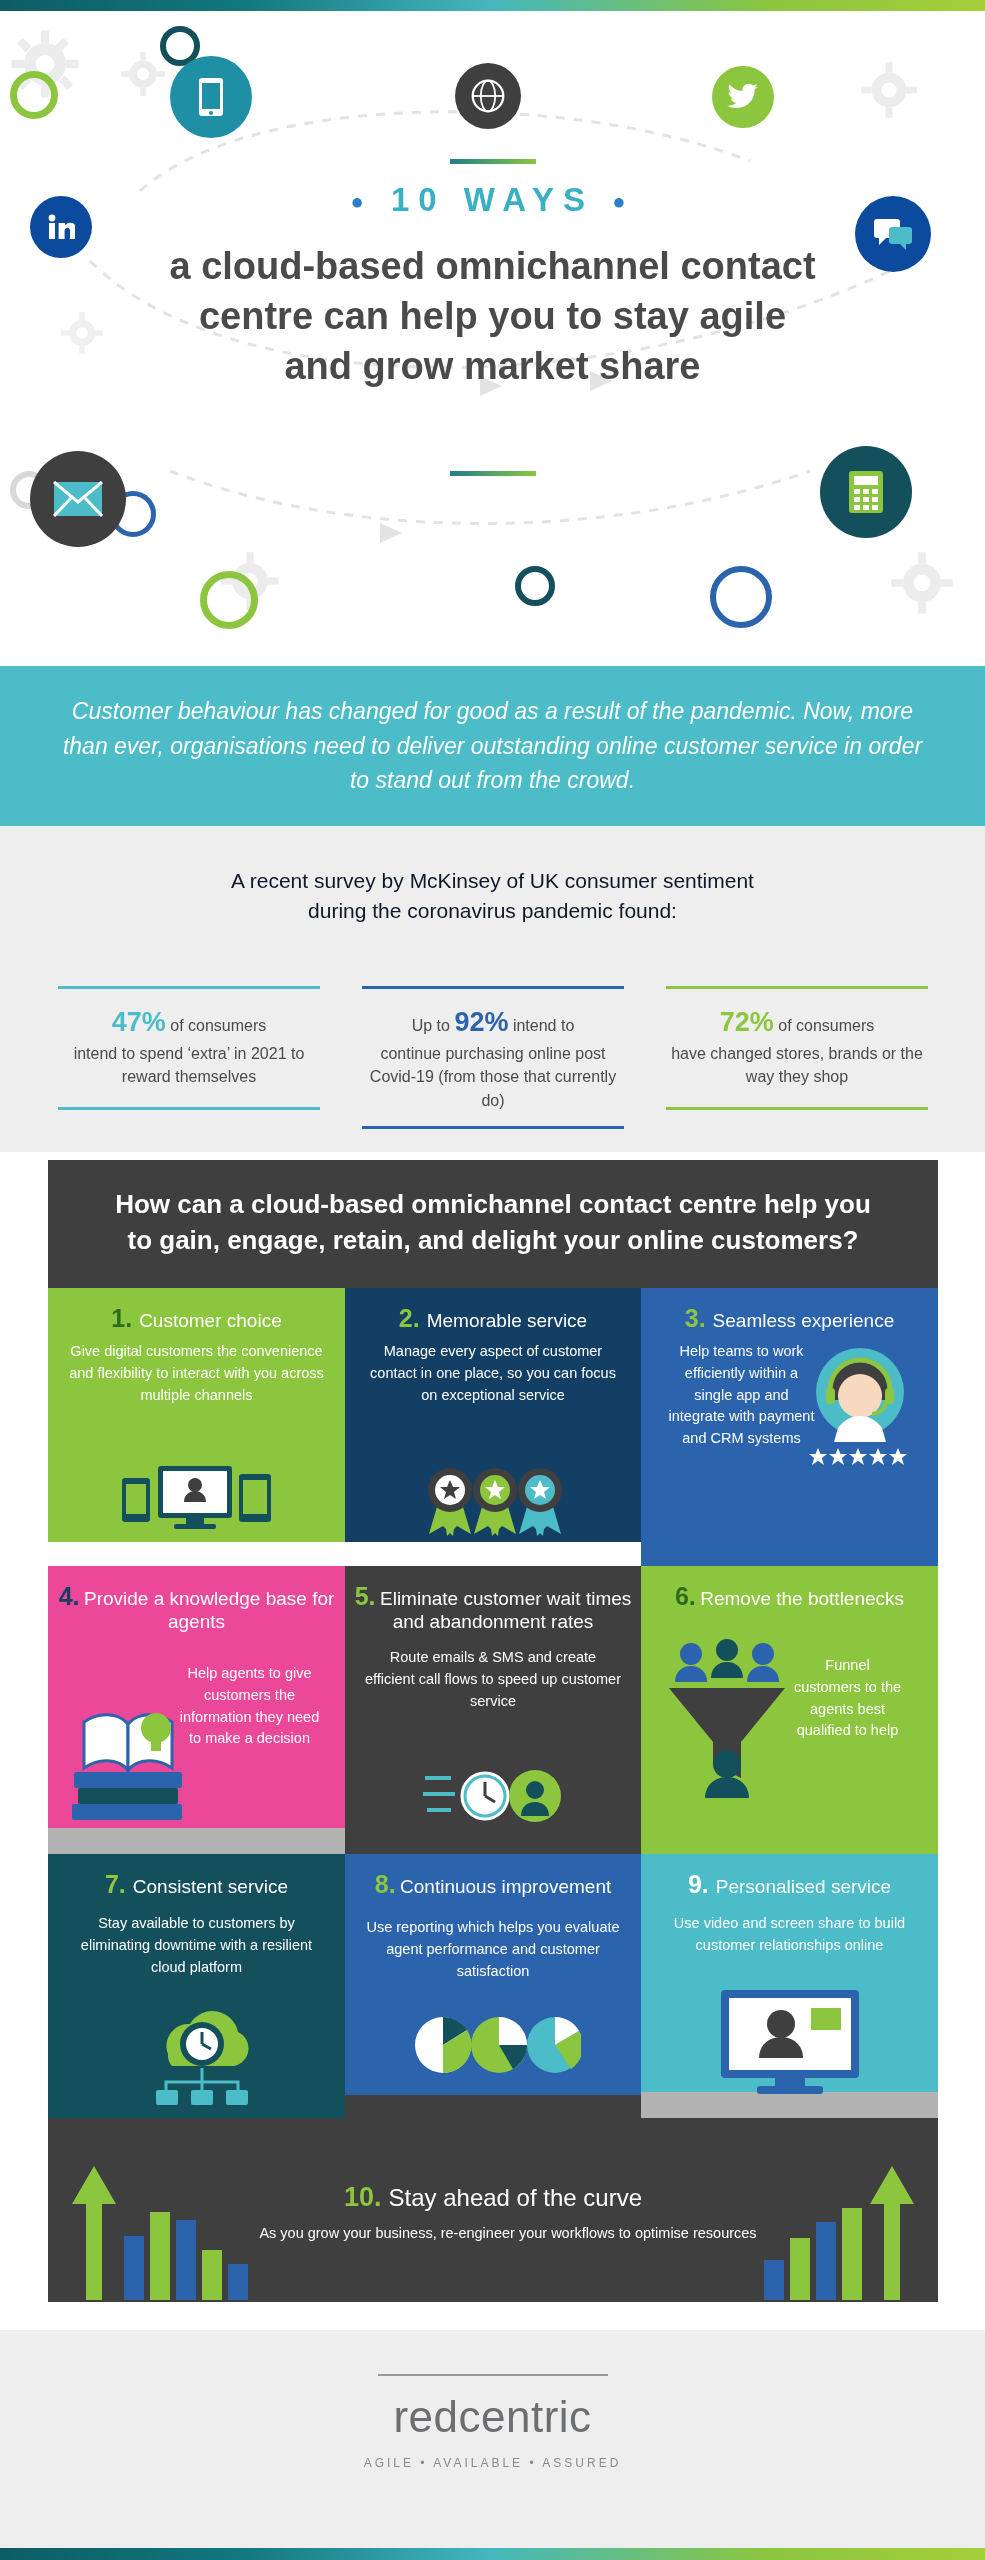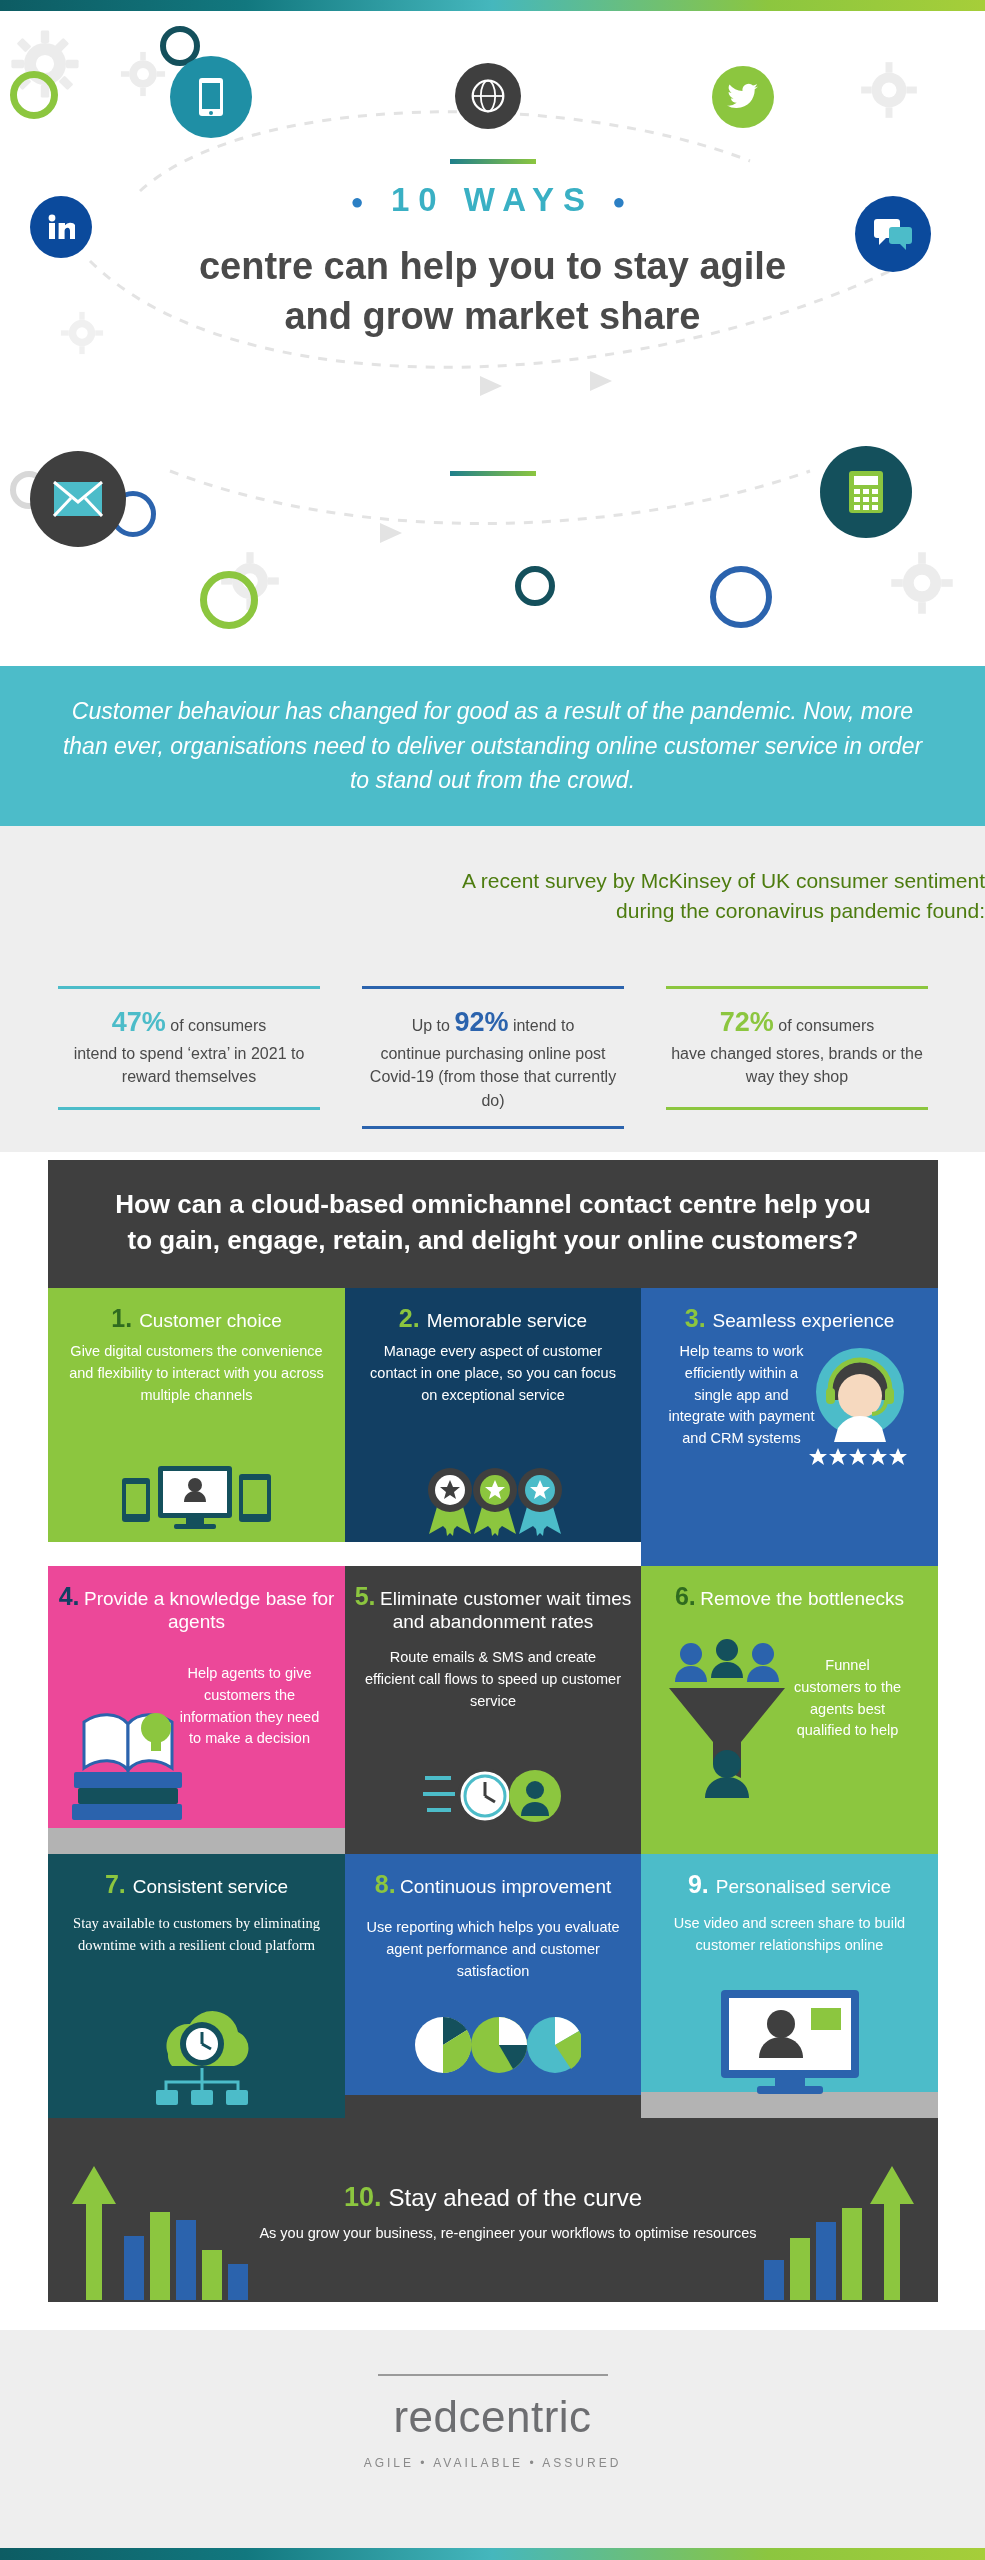--- a/index.html
+++ b/index.html
@@ -65,22 +65,22 @@
     color: #ffffff; font-style: italic; font-size: 23px; line-height: 1.5;
     text-align: center; width: 880px;
   }
 
   
   .statsband {
     position: absolute; top: 826px; left: 0; width: 985px; height: 326px;
     background: #eeeeee;
   }
   .stats-intro {
-    position: absolute; top: 40px; left: 0; width: 985px; text-align: right;
-    font-size: 21px; line-height: 1.45; color: #4d7c0f;
+    position: absolute; top: 40px; left: 0; width: 985px; text-align: center;
+    font-size: 21px; line-height: 1.45; color: #0f172a;
   }
   .stats-row { position: absolute; top: 146px; left: 48px; width: 890px; display: flex; gap: 22px; }
   .stat {
     width: 282px; text-align: center; padding: 14px 10px 18px 10px;
   }
   .stat .bignum { font-size: 27px; font-weight: bold; }
   .stat .txt { font-size: 16px; color: #4a4a4a; line-height: 1.45; }
   .stat .line-top, .stat .line-bot { height: 3px; width: 100%; }
   .stat1 .line-top, .stat1 .line-bot { background: #4cbcc9; }
   .stat2 .line-top, .stat2 .line-bot { background: #2b63ad; }
@@ -316,20 +316,21 @@
 
     <div class="hero-rule rule-top"></div>
 
     <div class="hero-title-wrap">
       <div class="eyebrow">
         <span class="dot">●</span>
         <span>10 WAYS</span>
         <span class="dot">●</span>
       </div>
       <div class="hero-h1">
+        <div>a cloud-based omnichannel contact</div>
         <div>centre can help you to stay agile</div>
         <div>and grow market share</div>
       </div>
     </div>
 
     <div class="hero-rule rule-bot"></div>
   </div>
 
   <div class="quoteband">
     <p>Customer behaviour has changed for good as a result of the pandemic. Now, more than ever, organisations need to deliver outstanding online customer service in order to stand out from the crowd.</p>
@@ -540,21 +541,21 @@
         </div>
       </div>
 
       <div class="grow">
 
         <div class="cell c-darkteal" style="width:297px;height:264px;">
           <div class="head">
             <span class="num">7.</span>
             <span class="title">Consistent service</span>
           </div>
-          <div class="desc" style="padding-top:14px;font-family:Liberation Serif, serif;">Stay available to customers by eliminating downtime with a resilient cloud platform</div>
+          <div class="desc" style="padding-top:14px;">Stay available to customers by eliminating downtime with a resilient cloud platform</div>
           <svg style="position:absolute;bottom:10px;left:82px" width="140" height="110" viewBox="0 0 140 110">
             <path d="M38 56a22 22 0 0122-30 26 26 0 0148 8 18 18 0 01-4 34H42a16 16 0 01-4-12z" fill="#8cc63f"></path>
             <circle cx="72" cy="46" r="22" fill="#14505c"></circle>
               <circle cx="72" cy="46" r="16" fill="#fff"></circle>
             <line x1="72" y1="46" x2="72" y2="34" stroke="#14505c" stroke-width="3"></line>
               <line x1="72" y1="46" x2="81" y2="51" stroke="#14505c" stroke-width="3"></line>
             <g stroke="#4cbcc9" stroke-width="3" fill="none">
                 <path d="M72 70v14"></path>
                 <path d="M36 92v-8h72v8"></path>
                 <path d="M72 84v8"></path>

